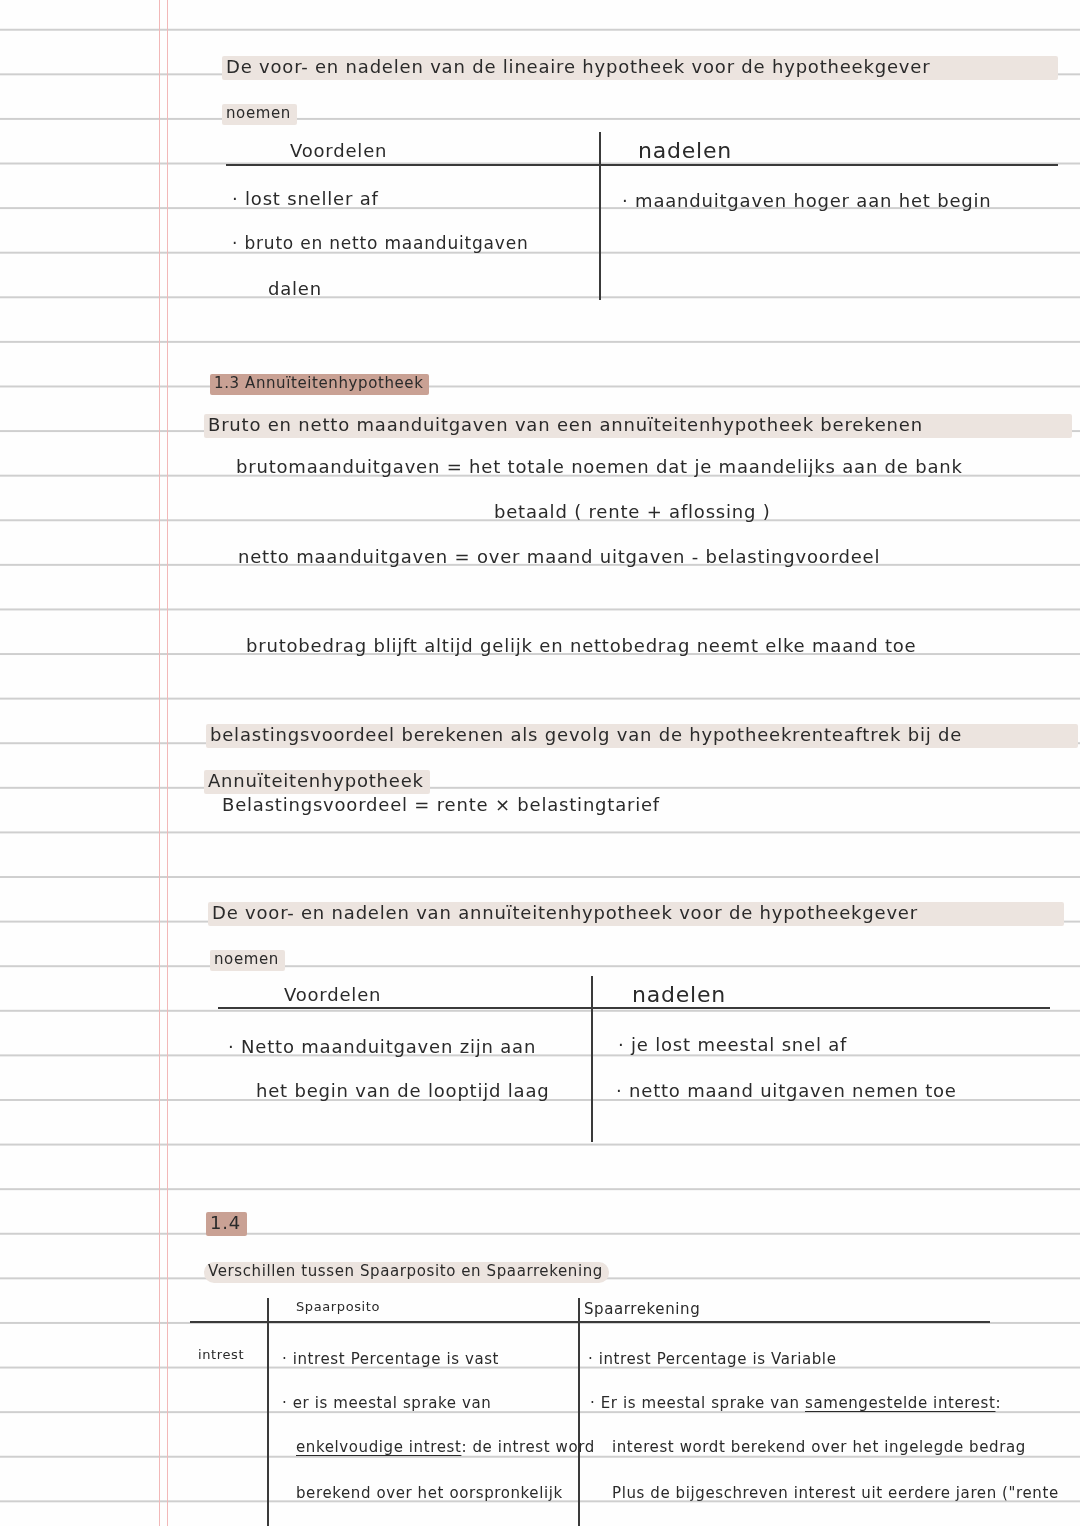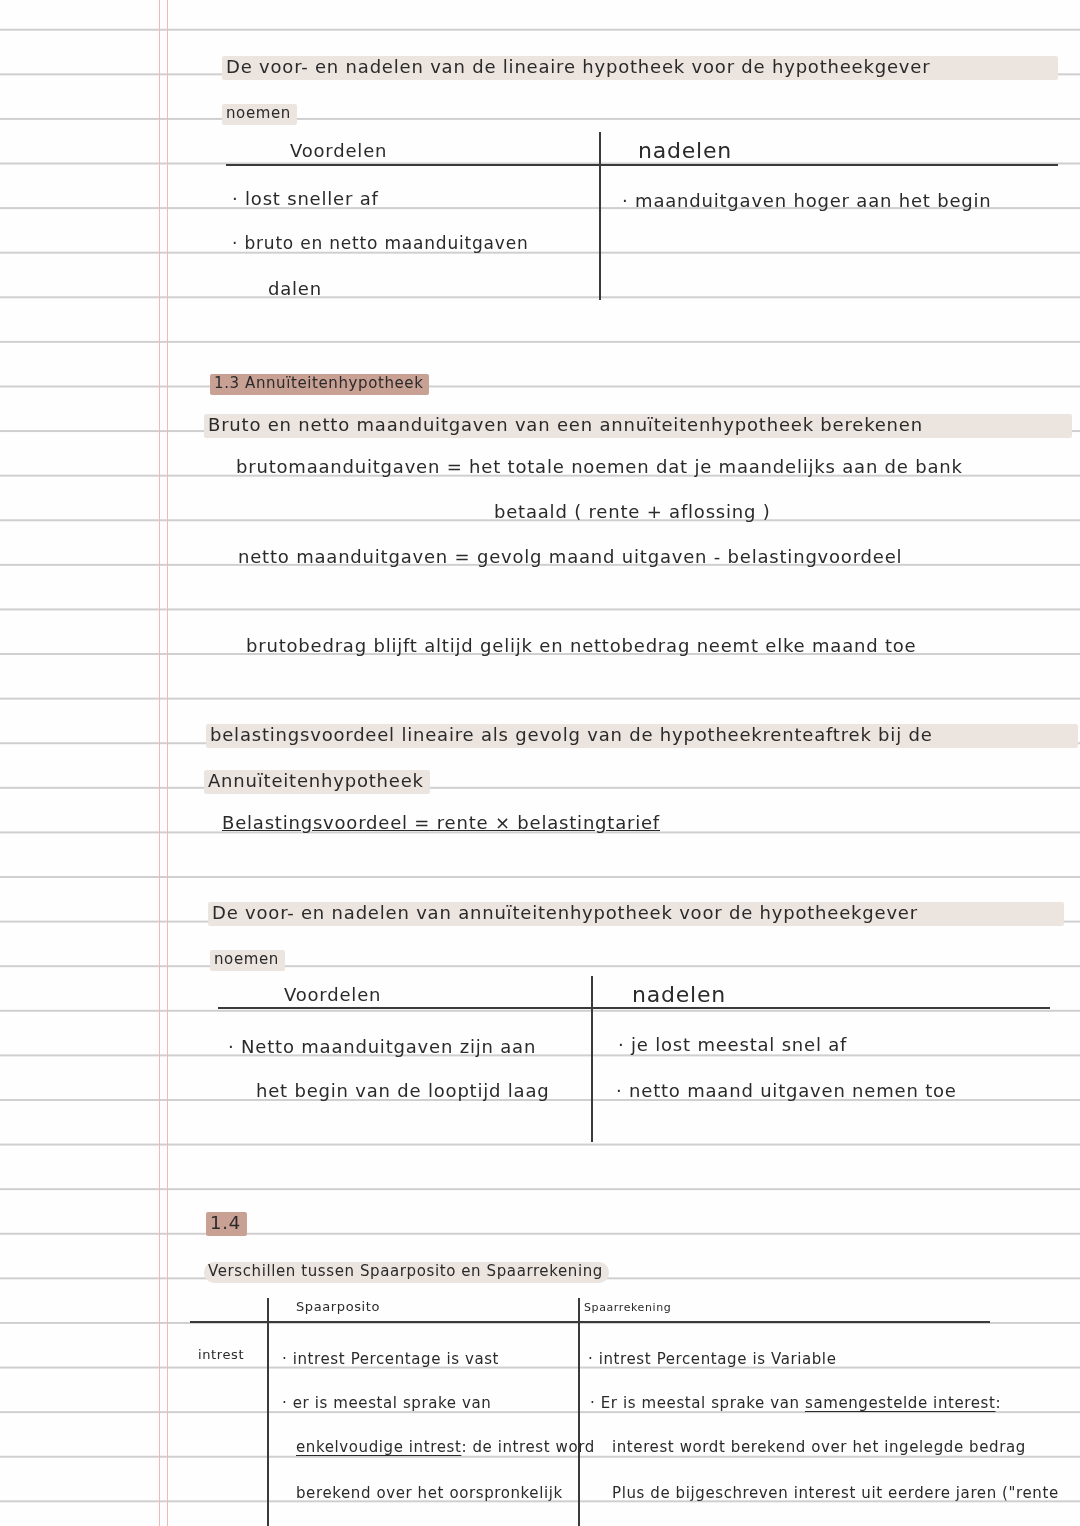--- a/index.html
+++ b/index.html
@@ -43,46 +43,46 @@
 
 <div class="t bullet" style="left:232px; top:190px;">lost sneller af</div>
 <div class="t bullet" style="left:232px; top:235px; font-size:17px;">bruto en netto maanduitgaven</div>
 <div class="t" style="left:268px; top:280px;">dalen</div>
 <div class="t bullet" style="left:622px; top:192px;">maanduitgaven hoger aan het begin</div>
 
 <div class="t hl-dark small" style="left:210px; top:374px;">1.3  Annuïteitenhypotheek</div>
 <div class="t hl" style="left:204px; top:414px; width:858px;">Bruto  en  netto  maanduitgaven  van een  annuïteitenhypotheek  berekenen</div>
 <div class="t" style="left:236px; top:458px;">brutomaanduitgaven =  het totale noemen dat je maandelijks  aan de bank</div>
 <div class="t" style="left:494px; top:503px;">betaald ( rente  +  aflossing )</div>
-<div class="t" style="left:238px; top:548px;">netto maanduitgaven  =   gevolg maand uitgaven  -  belastingvoordeel</div>
+<div class="t" style="left:238px; top:548px;">netto maanduitgaven  =   over maand uitgaven  -  belastingvoordeel</div>
 
 <div class="t" style="left:246px; top:637px;">brutobedrag blijft altijd gelijk  en  nettobedrag  neemt  elke  maand  toe</div>
 
-<div class="t hl" style="left:206px; top:724px; width:862px;">belastingsvoordeel  lineaire  als gevolg van  de hypotheekrenteaftrek  bij de</div>
+<div class="t hl" style="left:206px; top:724px; width:862px;">belastingsvoordeel  berekenen  als gevolg van  de hypotheekrenteaftrek  bij de</div>
 <div class="t hl" style="left:204px; top:770px;">Annuïteitenhypotheek</div>
-<div class="t" style="left:222px; top:814px;text-decoration:underline;">Belastingsvoordeel  =  rente  ×  belastingtarief</div>
+<div class="t" style="left:222px; top:796px;">Belastingsvoordeel  =  rente  ×  belastingtarief</div>
 
 <div class="t hl" style="left:208px; top:902px; width:846px;">De  voor-   en nadelen  van annuïteitenhypotheek  voor de  hypotheekgever</div>
 <div class="t hl small" style="left:210px; top:950px;">noemen</div>
 
 <div class="t" style="left:284px; top:986px;">Voordelen</div>
 <div class="t" style="left:632px; top:984px; font-size:22px;">nadelen</div>
 <div class="hr" style="left:218px; top:1007px; width:832px;"></div>
 <div class="vr" style="left:591px; top:976px; height:166px;"></div>
 
 <div class="t bullet" style="left:228px; top:1038px; font-size:18px;">Netto maanduitgaven zijn aan</div>
 <div class="t" style="left:256px; top:1082px; font-size:18px;">het begin  van de looptijd laag</div>
 <div class="t bullet" style="left:618px; top:1036px;">je lost meestal snel af</div>
 <div class="t bullet" style="left:616px; top:1082px;">netto maand uitgaven  nemen  toe</div>
 
 <div class="t hl-dark" style="left:206px; top:1212px; font-size:18px;">1.4</div>
 <div class="t hl small" style="left:204px; top:1262px;border-radius:10px;">Verschillen  tussen  Spaarposito  en  Spaarrekening</div>
 
 <div class="t small" style="left:296px; top:1300px; font-size:13px;">Spaarposito</div>
-<div class="t small" style="left:584px; top:1302px; font-size:11px;">Spaarrekening</div>
+<div class="t small" style="left:584px; top:1302px; font-size:15px;">Spaarrekening</div>
 <div class="hr" style="left:190px; top:1321px; width:800px;"></div>
 <div class="vr" style="left:267px; top:1298px; height:228px;"></div>
 <div class="vr" style="left:578px; top:1298px; height:228px;"></div>
 
 <div class="t small" style="left:198px; top:1348px; font-size:13px;">intrest</div>
 
 <div class="t small bullet" style="left:282px; top:1352px;">intrest Percentage  is  vast</div>
 <div class="t small bullet" style="left:282px; top:1396px;">er  is  meestal  sprake  van</div>
 <div class="t small" style="left:296px; top:1440px;"><span class="u">enkelvoudige  intrest</span><span>: de intrest word</span></div>
 <div class="t small" style="left:296px; top:1486px;">berekend  over  het  oorspronkelijk</div>

